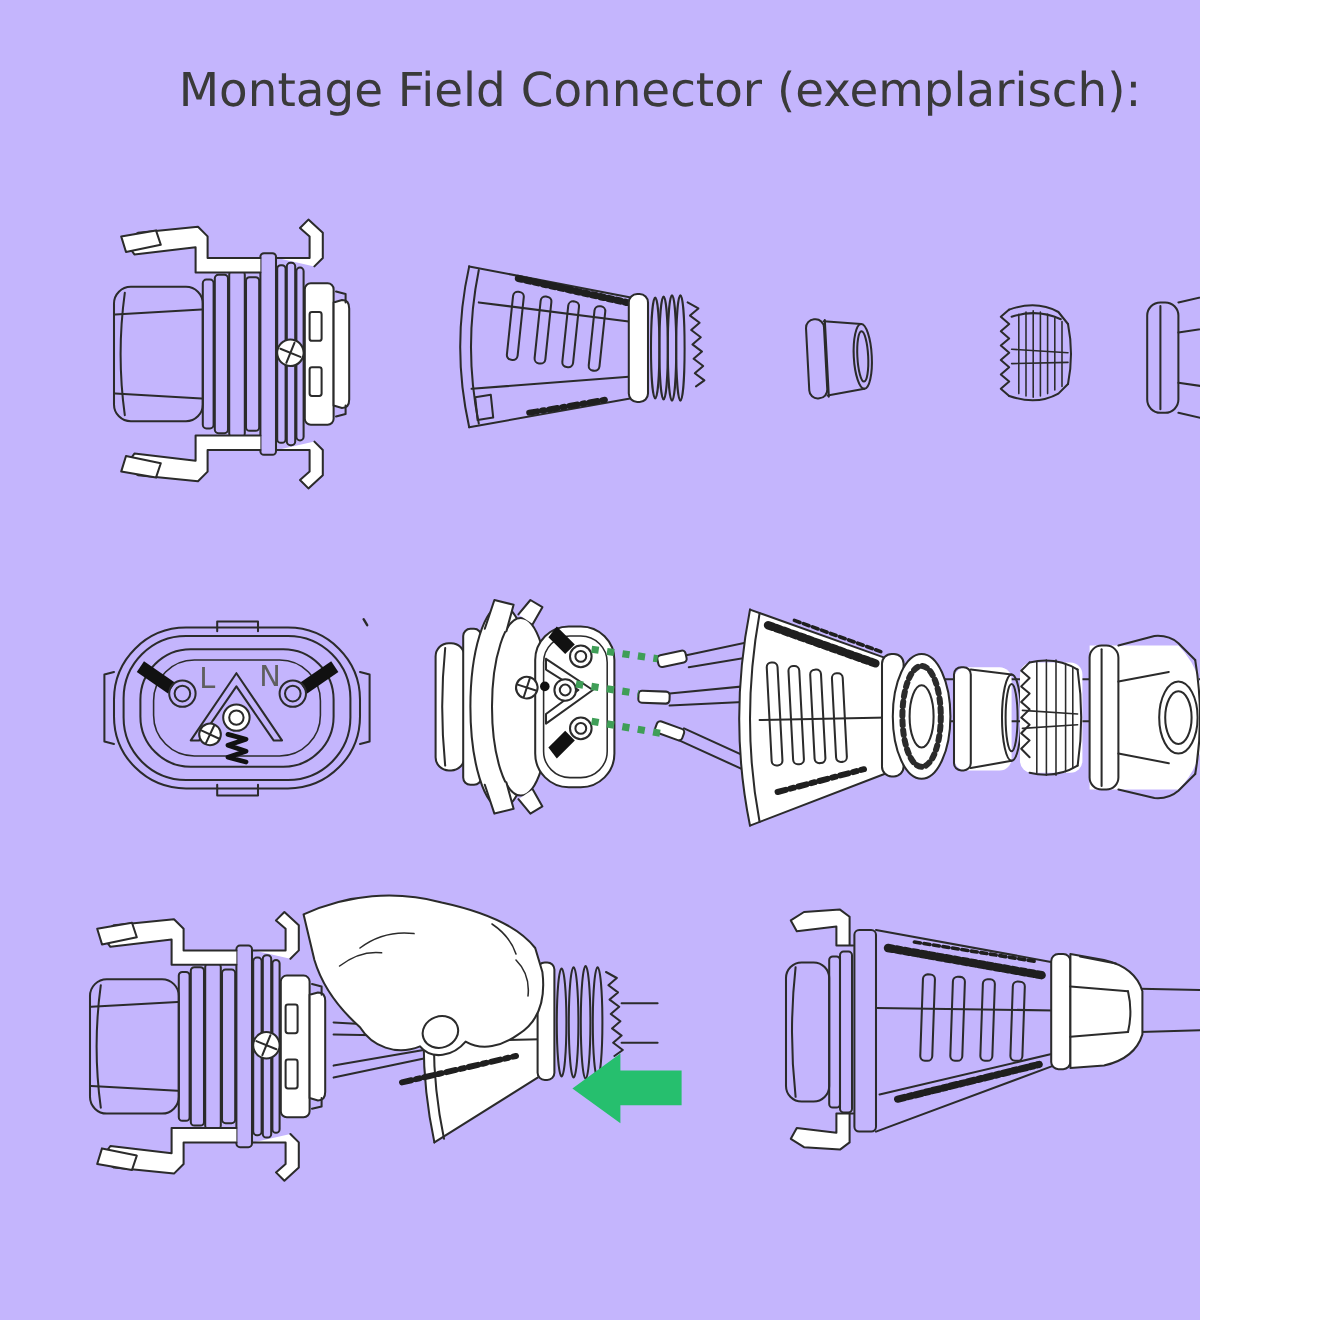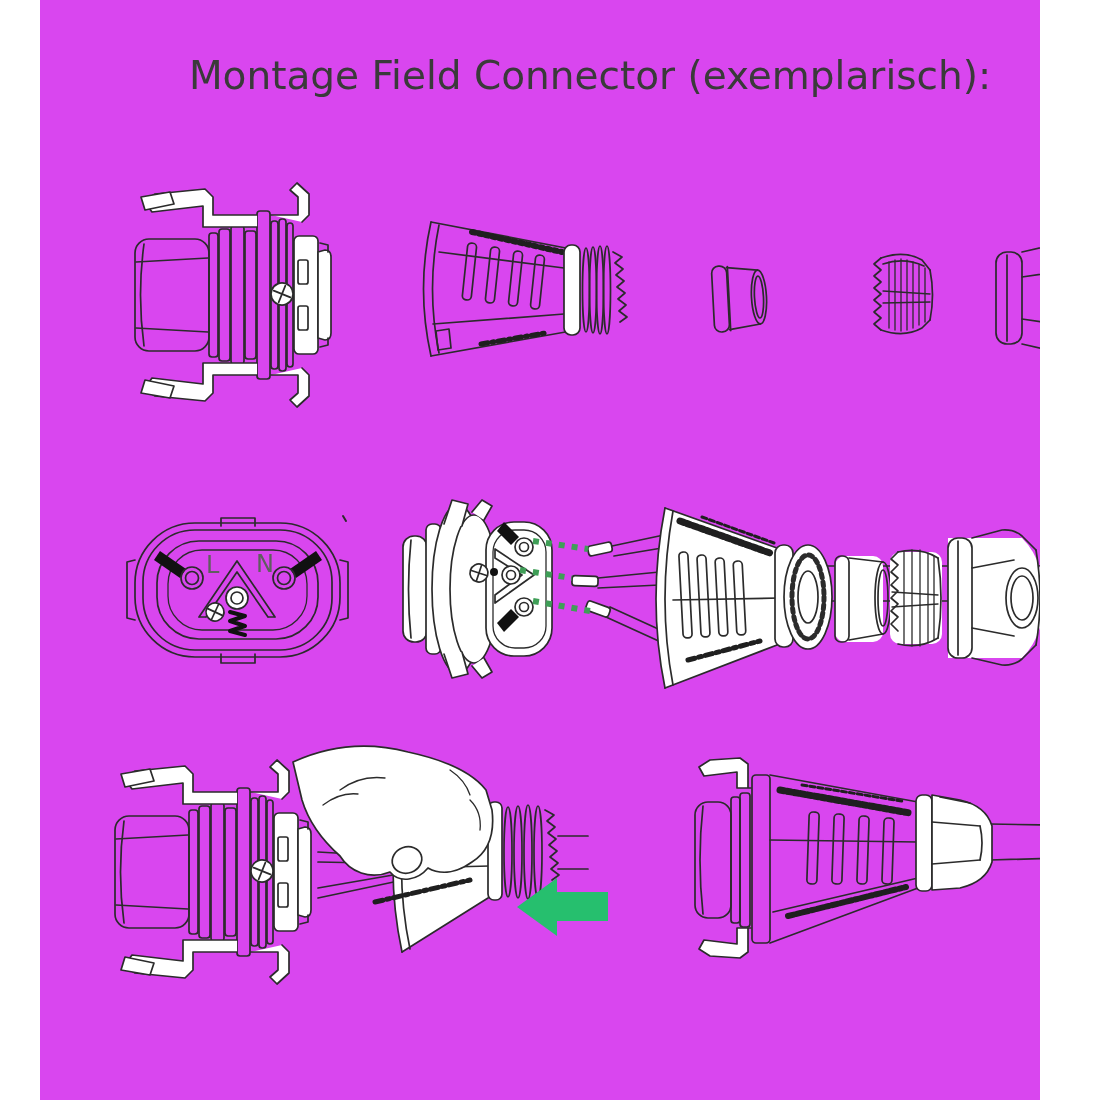--- a/index.html
+++ b/index.html
@@ -1,17 +1,17 @@
 <!DOCTYPE html>
 <html><head>
 <meta charset="utf-8">
 <style>
   html,body{margin:0;padding:0;background:#ffffff;}
-  .page{position:relative;width:1000px;height:1100px;background:#d946ef;overflow:hidden;
-        font-family:"DejaVu Sans","Liberation Sans",sans-serif;margin-left:40px;}
+  .page{position:relative;width:1000px;height:1100px;background:#c4b5fd;overflow:hidden;
+        font-family:"DejaVu Sans","Liberation Sans",sans-serif;}
   .title{position:absolute;top:53px;left:0;width:1100px;text-align:center;
          font-size:39px;color:#3a3a3a;letter-spacing:0px;}
   svg{position:absolute;left:0;top:0;}
   .lineart{fill:none;stroke:#2b2b2b;stroke-width:1.7;stroke-linecap:round;stroke-linejoin:round;}
   .w{fill:#ffffff;}
   .blk{fill:#111111;stroke:none;}
   .txtmark{stroke:#1f1f1f;}
   .facelabel{fill:#5f5f5f;stroke:none;font-family:"DejaVu Sans","Liberation Sans",sans-serif;
              font-size:24px;}
 </style>

